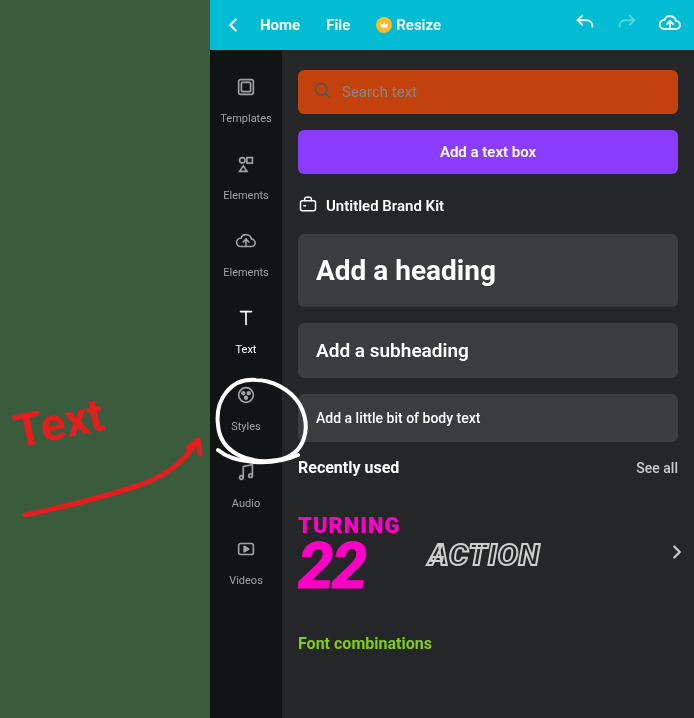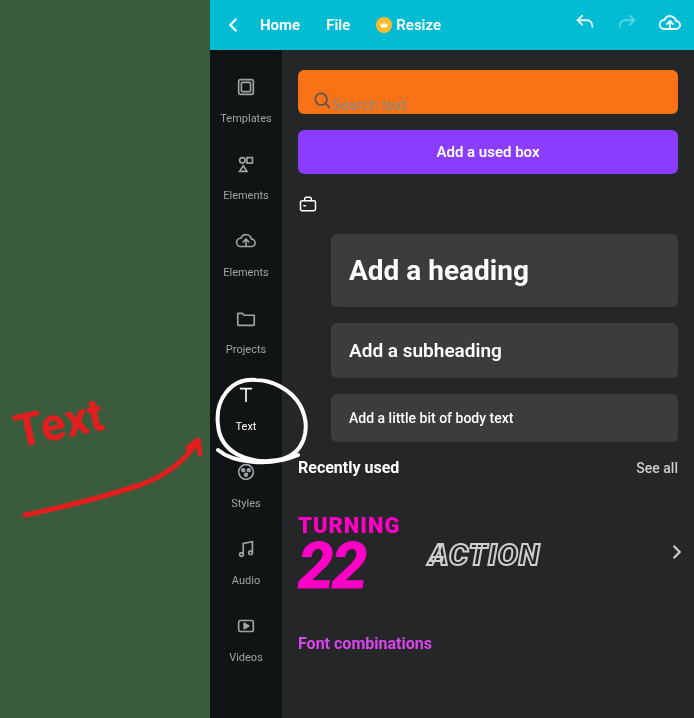--- a/index.html
+++ b/index.html
@@ -14,39 +14,39 @@
     .topbar-right { margin-left: auto; display:flex; gap:20px; align-items:center; }
     .topbar-icon { color:#fff; opacity:0.9; }
     .topbar-icon.dim { opacity:0.35; }
     .main { flex:1; display:flex; background:#1e1e1e; overflow:hidden; }
     .sidebar { width: 72px; background:#111415; display:flex; flex-direction:column; align-items:center; padding-top:16px; gap:8px; }
     .side-item { width:72px; display:flex; flex-direction:column; align-items:center; justify-content:center; gap:14px; color:#a0a3a6; font-size:11px; padding:10px 0; cursor:pointer; position:relative; }
     .side-item.active { color:#fff; }
     .side-item.active::before { content:""; position:absolute; left:0; top:6px; bottom:6px; width:3px; background:transparent; }
     .side-icon { width:22px; height:22px; display:flex; align-items:center; justify-content:center; }
     .panel { flex:1; background:#252627; padding: 20px 16px 0 16px; display:flex; flex-direction:column; gap:16px; overflow:hidden; position:relative; }
-    .search { background:#f97316; border-radius:6px; height:44px; display:flex; align-items:flex-end; padding:0 14px; }
+    .search { background:#c2410c; border-radius:6px; height:44px; display:flex; align-items:center; padding:0 14px; gap:10px; }
     .search input { border:none; outline:none; font-size:15px; flex:1; color:#222; background:transparent; }
     .search input::placeholder { color:#888; }
     .textbox-btn { background:#8b3dff; color:#fff; border:none; border-radius:6px; height:44px; font-size:15px; font-weight:600; cursor:pointer; }
     .brandkit { display:flex; align-items:center; gap:8px; color:#fff; font-size:15px; font-weight:600; margin-top:4px; }
-    .preset { background:#3b3c3d; border-radius:6px; padding:16px 18px; color:#fff; cursor:pointer;margin-left:33px; }
+    .preset { background:#3b3c3d; border-radius:6px; padding:16px 18px; color:#fff; cursor:pointer; }
     .preset.h1 { font-size:28px; font-weight:700; padding:20px 18px; }
     .preset.h2 { font-size:19px; font-weight:600; }
     .preset.body { font-size:14px; font-weight:500; }
     .section-head { display:flex; justify-content:space-between; align-items:center; color:#fff; }
     .section-title { font-size:16px; font-weight:700; }
     .see-all { font-size:14px; color:#ccc; font-weight:500; }
     .recent-row { display:flex; gap:28px; align-items:center; margin-top:20px; position:relative; }
     .turning { color:#ff00c7; font-family: Georgia, serif; text-align:left; }
     .turning-top { font-size:22px; font-weight:900; letter-spacing:1px; }
     .turning-num { font-size:64px; line-height:0.9; font-weight:700; font-style:italic; -webkit-text-stroke:1px #ff00c7; letter-spacing:-2px; }
     .action { font-size:30px; font-weight:900; color:transparent; -webkit-text-stroke:2px #cfcfcf; letter-spacing:1px; font-style:italic; }
     .carousel-next { position:absolute; right:-10px; top:50%; transform:translateY(-50%); color:#ccc; cursor:pointer; }
-    .font-comb { color:#d946ef; font-size:16px; font-weight:700; margin-top:22px; }
+    .font-comb { color:#84cc16; font-size:16px; font-weight:700; margin-top:22px; }
     
     .anno { position:absolute; left:0; top:0; pointer-events:none; }
   </style>
 </head>
 <body>
 
 <div class="app">
   <div class="topbar">
     <span class="back-btn">
       <svg width="22" height="22" viewBox="0 0 24 24" fill="none" stroke="#fff" stroke-width="2.5" stroke-linecap="round" stroke-linejoin="round">
@@ -110,28 +110,20 @@
       <div class="side-item">
         <span class="side-icon">
           <svg width="22" height="22" viewBox="0 0 24 24" fill="none" stroke="currentColor" stroke-width="1.8" stroke-linecap="round" stroke-linejoin="round">
               <path d="M18 18a4 4 0 000-8 6 6 0 00-11.5-1A4.5 4.5 0 006 18h12z"></path>
               <polyline points="9 13 12 10 15 13"></polyline>
               <line x1="12" y1="10" x2="12" y2="17"></line>
             </svg>
         </span>
         <span>Elements</span>
       </div>
-      <div class="side-item">
-        <span class="side-icon">
-          <svg width="22" height="22" viewBox="0 0 24 24" fill="none" stroke="currentColor" stroke-width="1.8" stroke-linecap="round" stroke-linejoin="round">
-              <path d="M3 7h5l2 2h11v10a1 1 0 01-1 1H4a1 1 0 01-1-1V7z"></path>
-            </svg>
-        </span>
-        <span>Projects</span>
-      </div>
       <div class="side-item active">
         <span class="side-icon">
           <svg width="22" height="22" viewBox="0 0 24 24" fill="none" stroke="currentColor" stroke-width="1.8" stroke-linecap="round">
               <line x1="6" y1="5" x2="18" y2="5"></line>
               <line x1="12" y1="5" x2="12" y2="19"></line>
             </svg>
         </span>
         <span>Text</span>
       </div>
       <div class="side-item">
@@ -169,29 +161,30 @@
     <div class="panel">
       <div class="search">
         <span>
           <svg width="20" height="20" viewBox="0 0 24 24" fill="none" stroke="#555" stroke-width="2" stroke-linecap="round">
               <circle cx="11" cy="11" r="7"></circle>
               <line x1="21" y1="21" x2="16" y2="16"></line>
             </svg>
         </span>
         <input placeholder="Search text" style="">
       </div>
-      <button class="textbox-btn">Add a used box</button>
+      <button class="textbox-btn">Add a text box</button>
       <div class="brandkit">
         <span>
           <svg width="20" height="20" viewBox="0 0 24 24" fill="none" stroke="#fff" stroke-width="1.8" stroke-linecap="round" stroke-linejoin="round">
               <rect x="3" y="8" width="18" height="12" rx="2"></rect>
               <path d="M8 8V6a2 2 0 012-2h4a2 2 0 012 2v2"></path>
               <path d="M7 14h2"></path>
             </svg>
         </span>
+        <span>Untitled Brand Kit</span>
       </div>
       <div class="preset h1">Add a heading</div>
       <div class="preset h2">Add a subheading</div>
       <div class="preset body">Add a little bit of body text</div>
 
       <div class="section-head">
         <span class="section-title">Recently used</span>
         <span class="see-all">See all</span>
       </div>
       <div class="recent-row">

